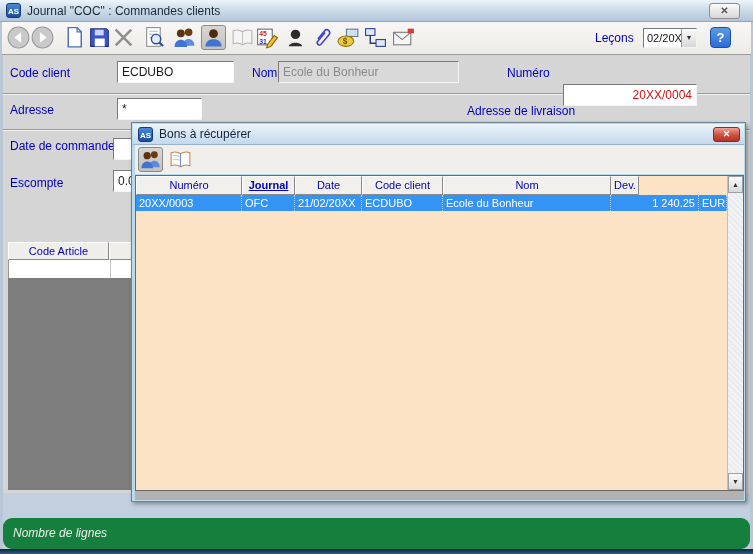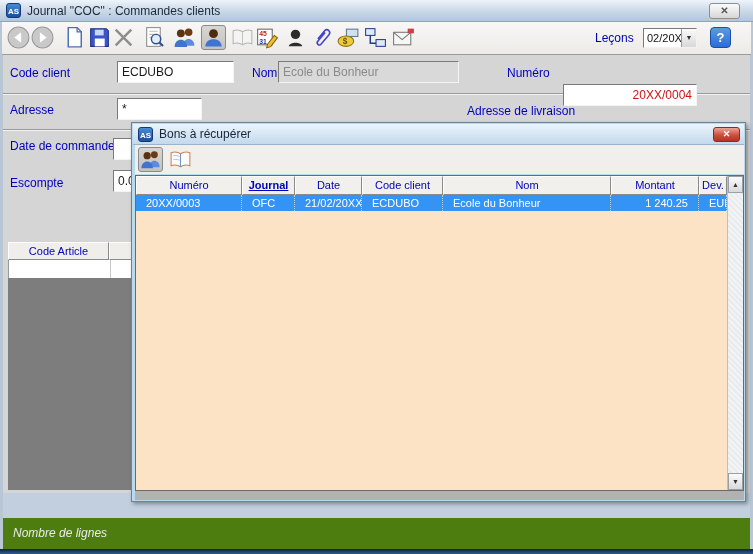--- a/index.html
+++ b/index.html
@@ -54,21 +54,21 @@
     border-left:1px solid #9a9a9a; }
   .article-row .rdiv { position:absolute; left:101px; top:0; width:1px; height:18px; background:#c8c8c8; }
   .gridarea { position:absolute; left:8px; top:278px; width:737px; height:212px; background:#7d7d7d; }
 
   
   .totalsbar { position:absolute; left:3px; top:493px; width:747px; height:25px; background:#7e7e7e;
     border-top:1px solid #c9c9c9; }
   .totalsbar .tlbl { position:absolute; top:5px; font-size:12px; color:#f2f2f2; }
   .totalsbar .tinp { position:absolute; top:3px; height:18px; background:#fff; border:1px solid;
     border-color:#5c5c5c #efefef #efefef #5c5c5c; font-size:11px; padding:0 3px; outline:none; }
-  .statusbar { position:absolute; left:3px; top:518px; width:747px; height:31px; background:#4d7c0f; }
+  .statusbar { position:absolute; left:3px; top:518px; width:747px; height:31px; background:#15803d;border-radius:9px; }
   .status-text { position:absolute; left:10px; top:8px; font-size:12px; font-style:italic; color:#ebebeb; }
   .bottomframe { position:absolute; left:0; top:549px; width:753px; height:5px;
     background:linear-gradient(#0f2238,#2f5e92); }
   .sideframeL { position:absolute; left:0; top:22px; width:3px; height:527px; background:#b9c6d6; }
   .sideframeR { position:absolute; left:750px; top:22px; width:3px; height:527px; background:#b9c6d6; }
 
   
   .dialog { position:absolute; left:131px; top:122px; width:615px; height:380px; z-index:10;
     background:#b9d9ec; border:1px solid #6e8296; box-shadow:2px 2px 4px rgba(0,0,0,.35); }
   .dlg-titlebar { position:absolute; left:1px; top:1px; width:611px; height:21px;
@@ -81,21 +81,21 @@
   .dlg-toolbar { position:absolute; left:3px; top:22px; width:609px; height:29px; background:#f0efec; }
   .dlg-toolbar .tbi { top:2px; }
   .dlg-table { position:absolute; left:3px; top:52px; width:609px; height:316px; background:#fce3c6;
     border:1px solid #6a6a6a; display:flex; }
   .tbl-main { width:591px; display:flex; flex-direction:column; }
   .thead { display:flex; height:19px; }
   .thead .th { background:#f2f0ec; border:1px solid; border-color:#fdfdfd #8a8a8a #8a8a8a #fdfdfd;
     color:#0000bb; font-size:11px; text-align:center; line-height:17px; overflow:hidden; white-space:nowrap; }
   .thead .th.sorted { font-weight:bold; text-decoration:underline; }
   .trow { display:flex; height:16px; background:#3494f6; color:#fff; font-size:11px; }
-  .trow .td { line-height:16px; padding:0 10px; border-right:1px dotted #a8d4ff; overflow:hidden; white-space:nowrap; }
+  .trow .td { line-height:16px; padding:0 3px; border-right:1px dotted #a8d4ff; overflow:hidden; white-space:nowrap; }
   .trow .td.num { text-align:right; }
   .tbl-fill { flex:1; background:#fce3c6; }
   .vscroll { width:17px; background:#eef0f3; display:flex; flex-direction:column; border-left:1px solid #bfbfbf; }
   .sbtn { height:17px; background:linear-gradient(#fbfbfb,#d9d9d9); border:1px solid #9aa0a8;
     font-size:7px; color:#333; text-align:center; line-height:15px; }
   .strack { flex:1; background:repeating-linear-gradient(45deg,#f2f3f5 0 2px,#e9ebee 2px 4px); }
   .dlg-bottomstrip { position:absolute; left:3px; top:368px; width:609px; height:9px; background:#b2b2b2; }
 </style>
 </head>
 <body>
@@ -261,21 +261,20 @@
     </div>
 
     <div class="dlg-table">
       <div class="tbl-main">
         <div class="thead">
           <div class="th" style="width:106px">Numéro</div>
           <div class="th sorted" style="width:53px">Journal</div>
           <div class="th" style="width:67px">Date</div>
           <div class="th" style="width:81px">Code client</div>
           <div class="th" style="width:168px">Nom</div>
-          <div class="th" style="width:88px">Montant</div>
           <div class="th" style="width:28px">Dev.</div>
         </div>
         <div class="trow">
           <div class="td" style="width:106px">20XX/0003</div>
           <div class="td" style="width:53px">OFC</div>
           <div class="td" style="width:67px">21/02/20XX</div>
           <div class="td" style="width:81px">ECDUBO</div>
           <div class="td" style="width:168px">Ecole du Bonheur</div>
           <div class="td num" style="width:88px">1 240.25</div>
           <div class="td" style="width:28px">EUR</div>

